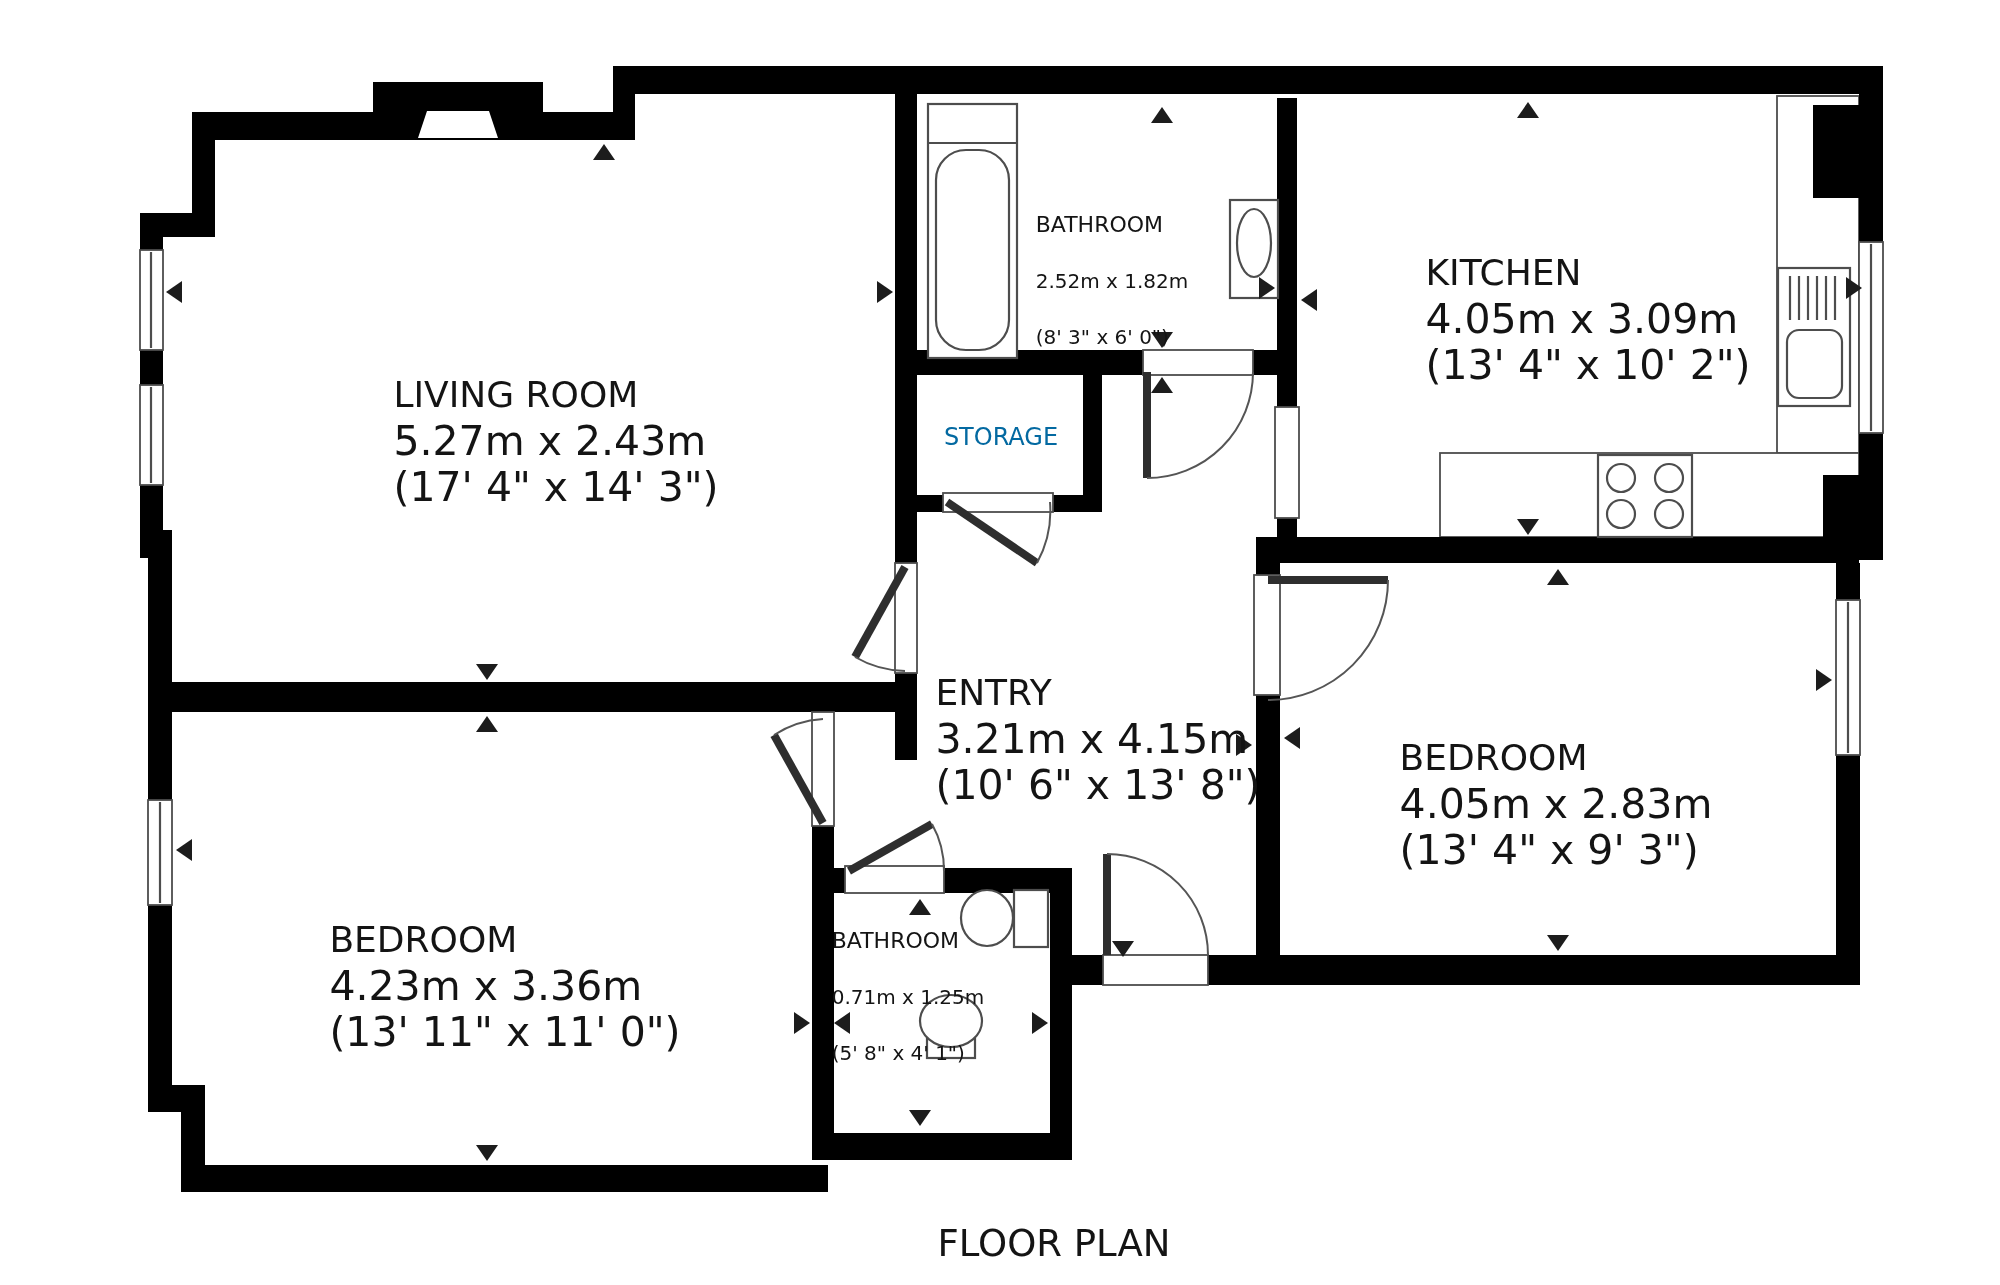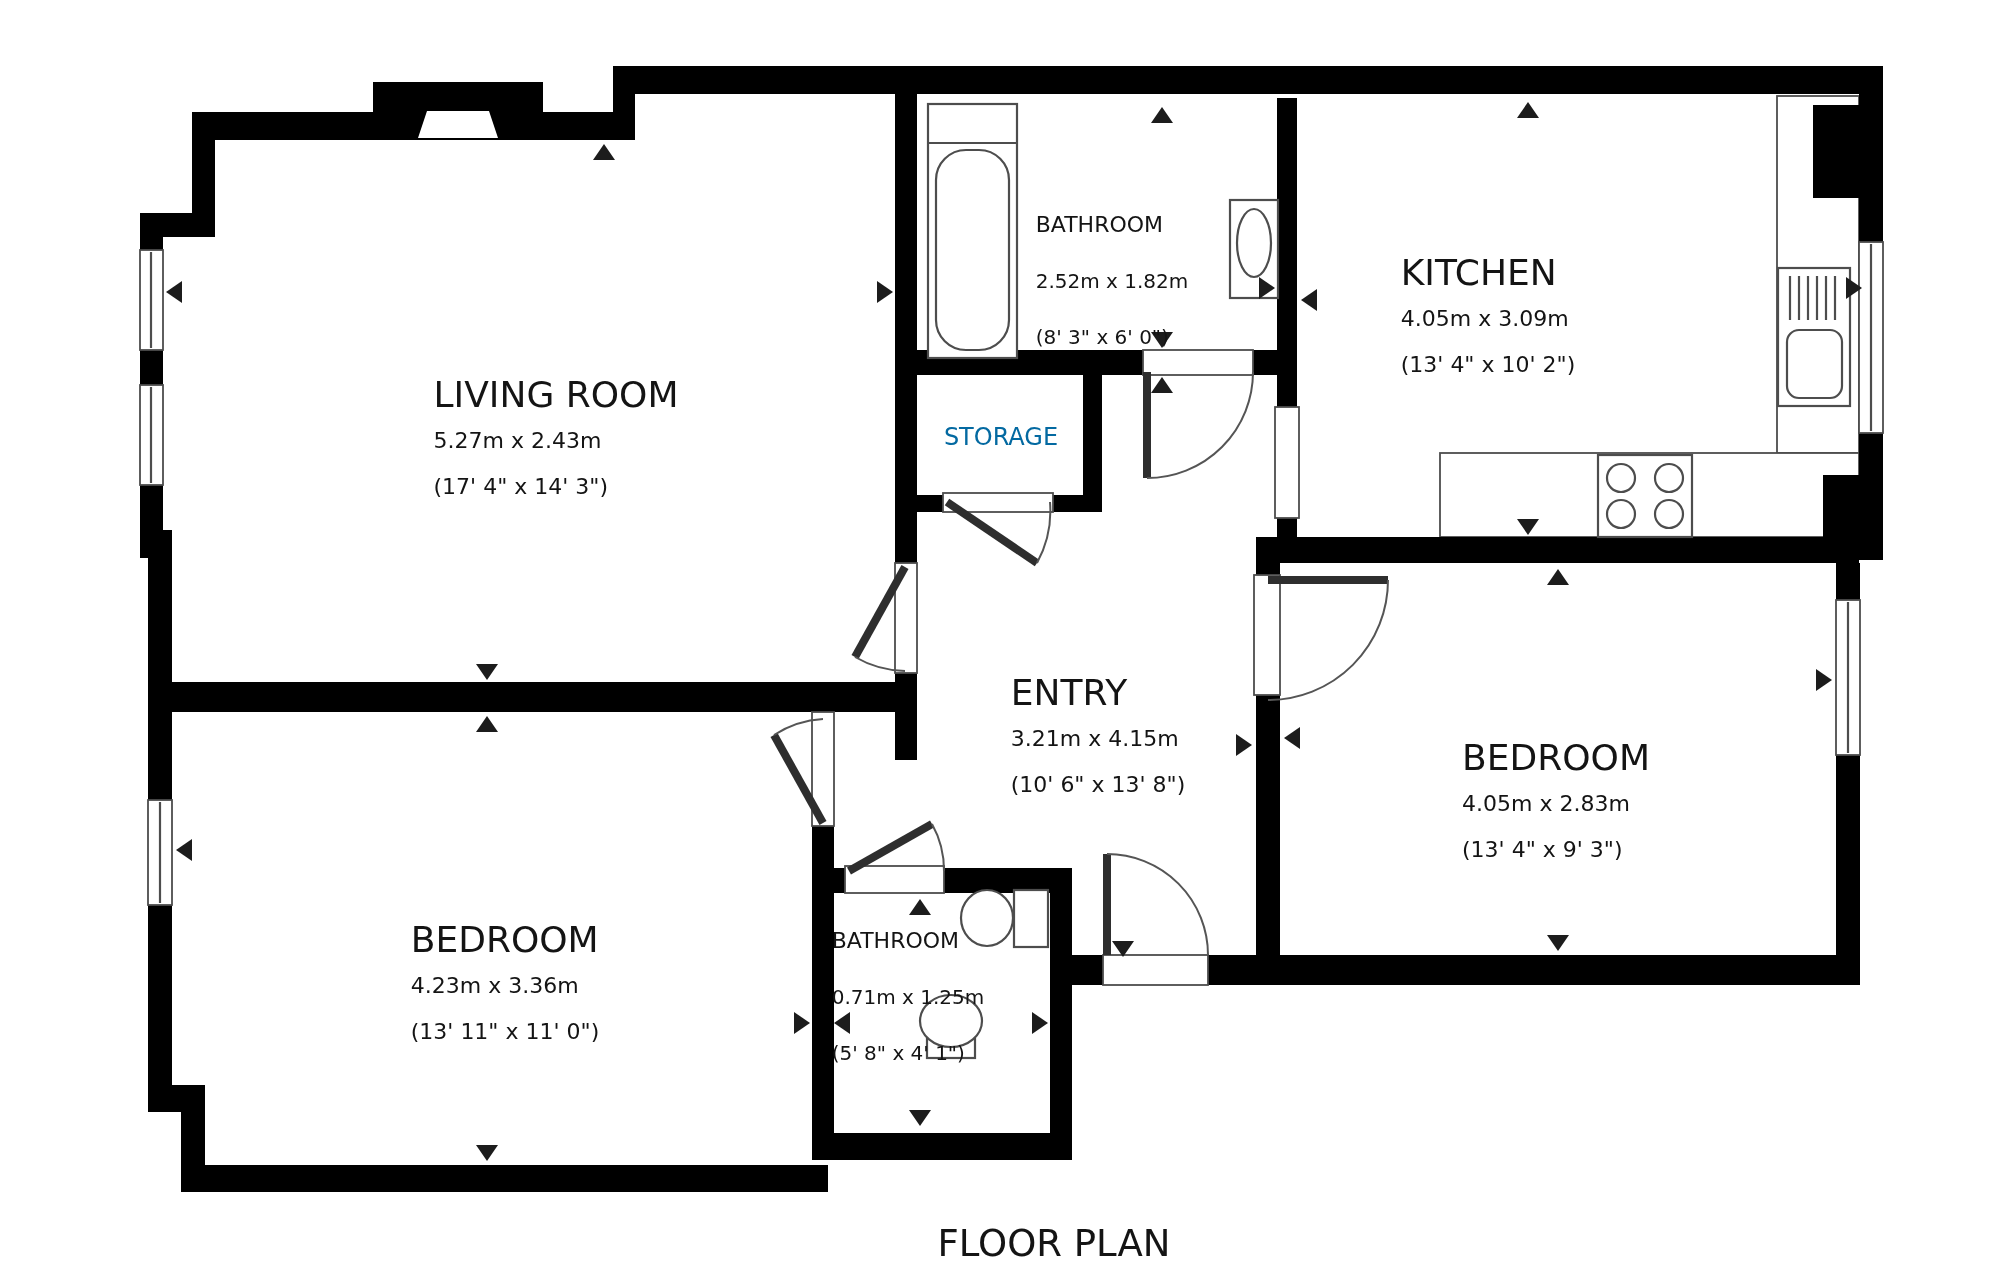--- a/index.html
+++ b/index.html
@@ -8,21 +8,21 @@
   #plan-svg{position:absolute;left:0;top:0;}
   .w{fill:#000000;stroke:none;}
   .frame{fill:#ffffff;stroke:#4d4d4d;stroke-width:1.8;}
   .fx{fill:#ffffff;stroke:#4d4d4d;stroke-width:2.2;}
   .fxl{fill:none;stroke:#4d4d4d;stroke-width:2.2;}
   .leaf{stroke:#2e2e2e;stroke-width:8;fill:none;}
   .arc{stroke:#555555;stroke-width:2;fill:none;}
   .arrow{fill:#1c1c1c;}
   .room-label{position:absolute;transform:translateX(-50%);text-align:left;white-space:nowrap;color:#141414;}
   .room-label .name{font-size:36px;line-height:46px;}
-  .room-label .dim{font-size:22px;line-height:46px;}
+  .room-label .dim{font-size:41px;line-height:46px;}
   .room-label.small .name{font-size:22px;line-height:26px;}
   .room-label.small .dim{font-size:20px;line-height:25px;margin-top:31px;}
   .single{position:absolute;transform:translate(-50%,-50%);font-size:24px;color:#0369a1;white-space:nowrap;}
   #plan-title{position:absolute;transform:translateX(-50%);font-size:37px;color:#141414;white-space:nowrap;margin-left:44px;}
 </style>
 </head>
 <body>
 
 <div id="stage">
 
@@ -220,21 +220,21 @@
     <div class="dim">5.27m x 2.43m</div>
     <div class="dim">(17' 4" x 14' 3")</div>
   </div>
 
   <div class="room-label small" style="left:1112px;top:212px;">
     <div class="name">BATHROOM</div>
     <div class="dim">2.52m x 1.82m</div>
     <div class="dim">(8' 3" x 6' 0")</div>
   </div>
 
-  <div class="room-label" style="left:1488px;top:250px;">
+  <div class="room-label" style="left:1588px;top:250px;">
     <div class="name">KITCHEN</div>
     <div class="dim">4.05m x 3.09m</div>
     <div class="dim">(13' 4" x 10' 2")</div>
   </div>
 
   <div class="single" style="left:1001px;top:437px;">STORAGE</div>
 
   <div class="room-label" style="left:1098px;top:670px;">
     <div class="name">ENTRY</div>
     <div class="dim">3.21m x 4.15m</div>

